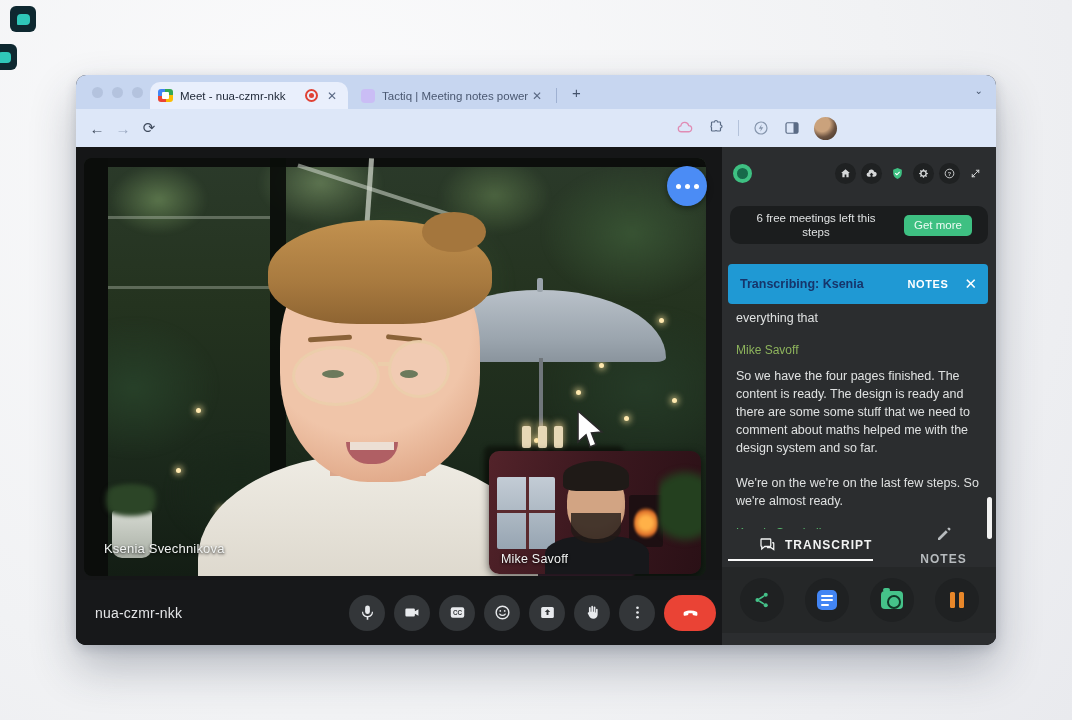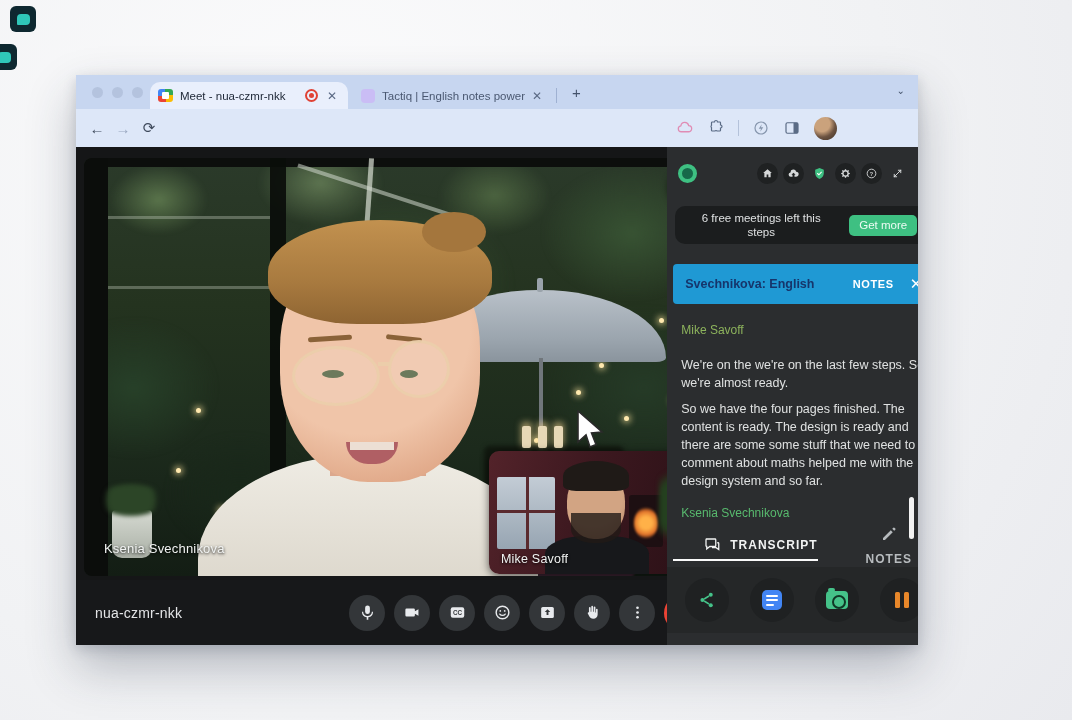--- a/index.html
+++ b/index.html
@@ -5,21 +5,21 @@
   * { margin:0; padding:0; box-sizing:border-box; }
   html,body { width:1072px; height:720px; font-family:"Liberation Sans","DejaVu Sans",sans-serif; }
   body { background:radial-gradient(circle at 30% 20%, #fbfbfc 0%, #f1f2f4 60%, #e9eaee 100%); }
   .stage { position:relative; width:1072px; height:720px; overflow:hidden; }
 
   
   .bgicon { position:absolute; width:26px; height:26px; border-radius:6px; background:#0e2830; display:flex; align-items:center; justify-content:center; }
   .bgicon .glyph { width:13px; height:11px; background:#2fc7b9; border-radius:4px 4px 4px 1px; }
 
   
-  .window { position:absolute; left:76px; top:75px; width:842px; height:570px; border-radius:0;
+  .window { position:absolute; left:76px; top:75px; width:920px; height:570px; border-radius:10px;
             box-shadow:0 22px 45px rgba(40,50,70,.30), 0 4px 12px rgba(40,50,70,.18); overflow:hidden; background:#17181a; }
 
   
   .tabstrip { position:relative; height:34px; background:#c7d6f0; }
   .traffic { position:absolute; left:16px; top:12px; display:flex; gap:9px; }
   .traffic span { width:11px; height:11px; border-radius:50%; background:#b4c3de; }
   .tab { position:absolute; top:7px; height:27px; display:flex; align-items:center; padding:0 8px; font-size:11.5px; color:#3a465c; }
   .tab.active { left:74px; width:198px; background:#e9effc; border-radius:10px 10px 0 0; color:#222b3a; }
   .tab.inactive { left:277px; width:200px; color:#4a5871; }
   .tab .title { flex:1; overflow:hidden; white-space:nowrap; text-overflow:clip; margin-left:7px; }
@@ -217,21 +217,21 @@
         </div>
       <div class="tab active">
         <span class="fav-meet"></span>
         <span class="title">Meet - nua-czmr-nkk</span>
         <span class="rec"></span>
         <span class="tabx">✕</span>
       </div>
       <div class="tabdivider"></div>
       <div class="tab inactive">
         <span class="fav-tactiq"></span>
-        <span class="title">Tactiq | English notes power</span>
+        <span class="title">Tactiq | Meeting notes power</span>
         <span class="tabx">✕</span>
       </div>
       <div class="newtab">+</div>
       <div class="tabchev">⌄</div>
     </div>
 
     <div class="toolbar">
       <span class="navbtn" style="margin-left:8px;">←</span>
       <span class="navbtn dim">→</span>
       <span class="navbtn">⟳</span>
@@ -422,29 +422,30 @@
 
         <div class="usagecard">
           <div class="usagetext">
             <div>6 free meetings left this</div>
             <div>steps</div>
           </div>
           <div class="getmore">Get more</div>
         </div>
 
         <div class="banner">
-          <span class="status">Svechnikova: English</span>
+          <span class="status">Transcribing: Ksenia</span>
           <span class="change">NOTES</span>
           <span class="bx">✕</span>
         </div>
 
         <div class="transcript">
+          <div class="tpara ttail">everything that</div>
           <div class="tspeaker mike">Mike Savoff</div>
+          <div class="tpara">So we have the four pages finished. The content is ready. The design is ready and there are some some stuff that we need to comment about maths helped me with the design system and so far.</div>
           <div class="tpara" style="margin-top:17px;">We're on the we're on the last few steps. So we're almost ready.</div>
-          <div class="tpara">So we have the four pages finished. The content is ready. The design is ready and there are some some stuff that we need to comment about maths helped me with the design system and so far.</div>
           <div class="tspeaker ksenia">Ksenia Svechnikova</div>
 
         </div>
 
         <div class="panel-tabs">
           <div class="ptab transcript-tab">
             <svg viewBox="0 0 24 24">
                 <path d="M4 4h12a1 1 0 0 1 1 1v8a1 1 0 0 1-1 1H9l-4 3.2V14a1 1 0 0 1-1-1V5a1 1 0 0 1 1-1z" fill="none" stroke="#f2f3f3" stroke-width="1.7"></path>
                 <path d="M19 9h1a1 1 0 0 1 1 1v8l-3.5-2.5H12" fill="none" stroke="#f2f3f3" stroke-width="1.7"></path>
               </svg>

